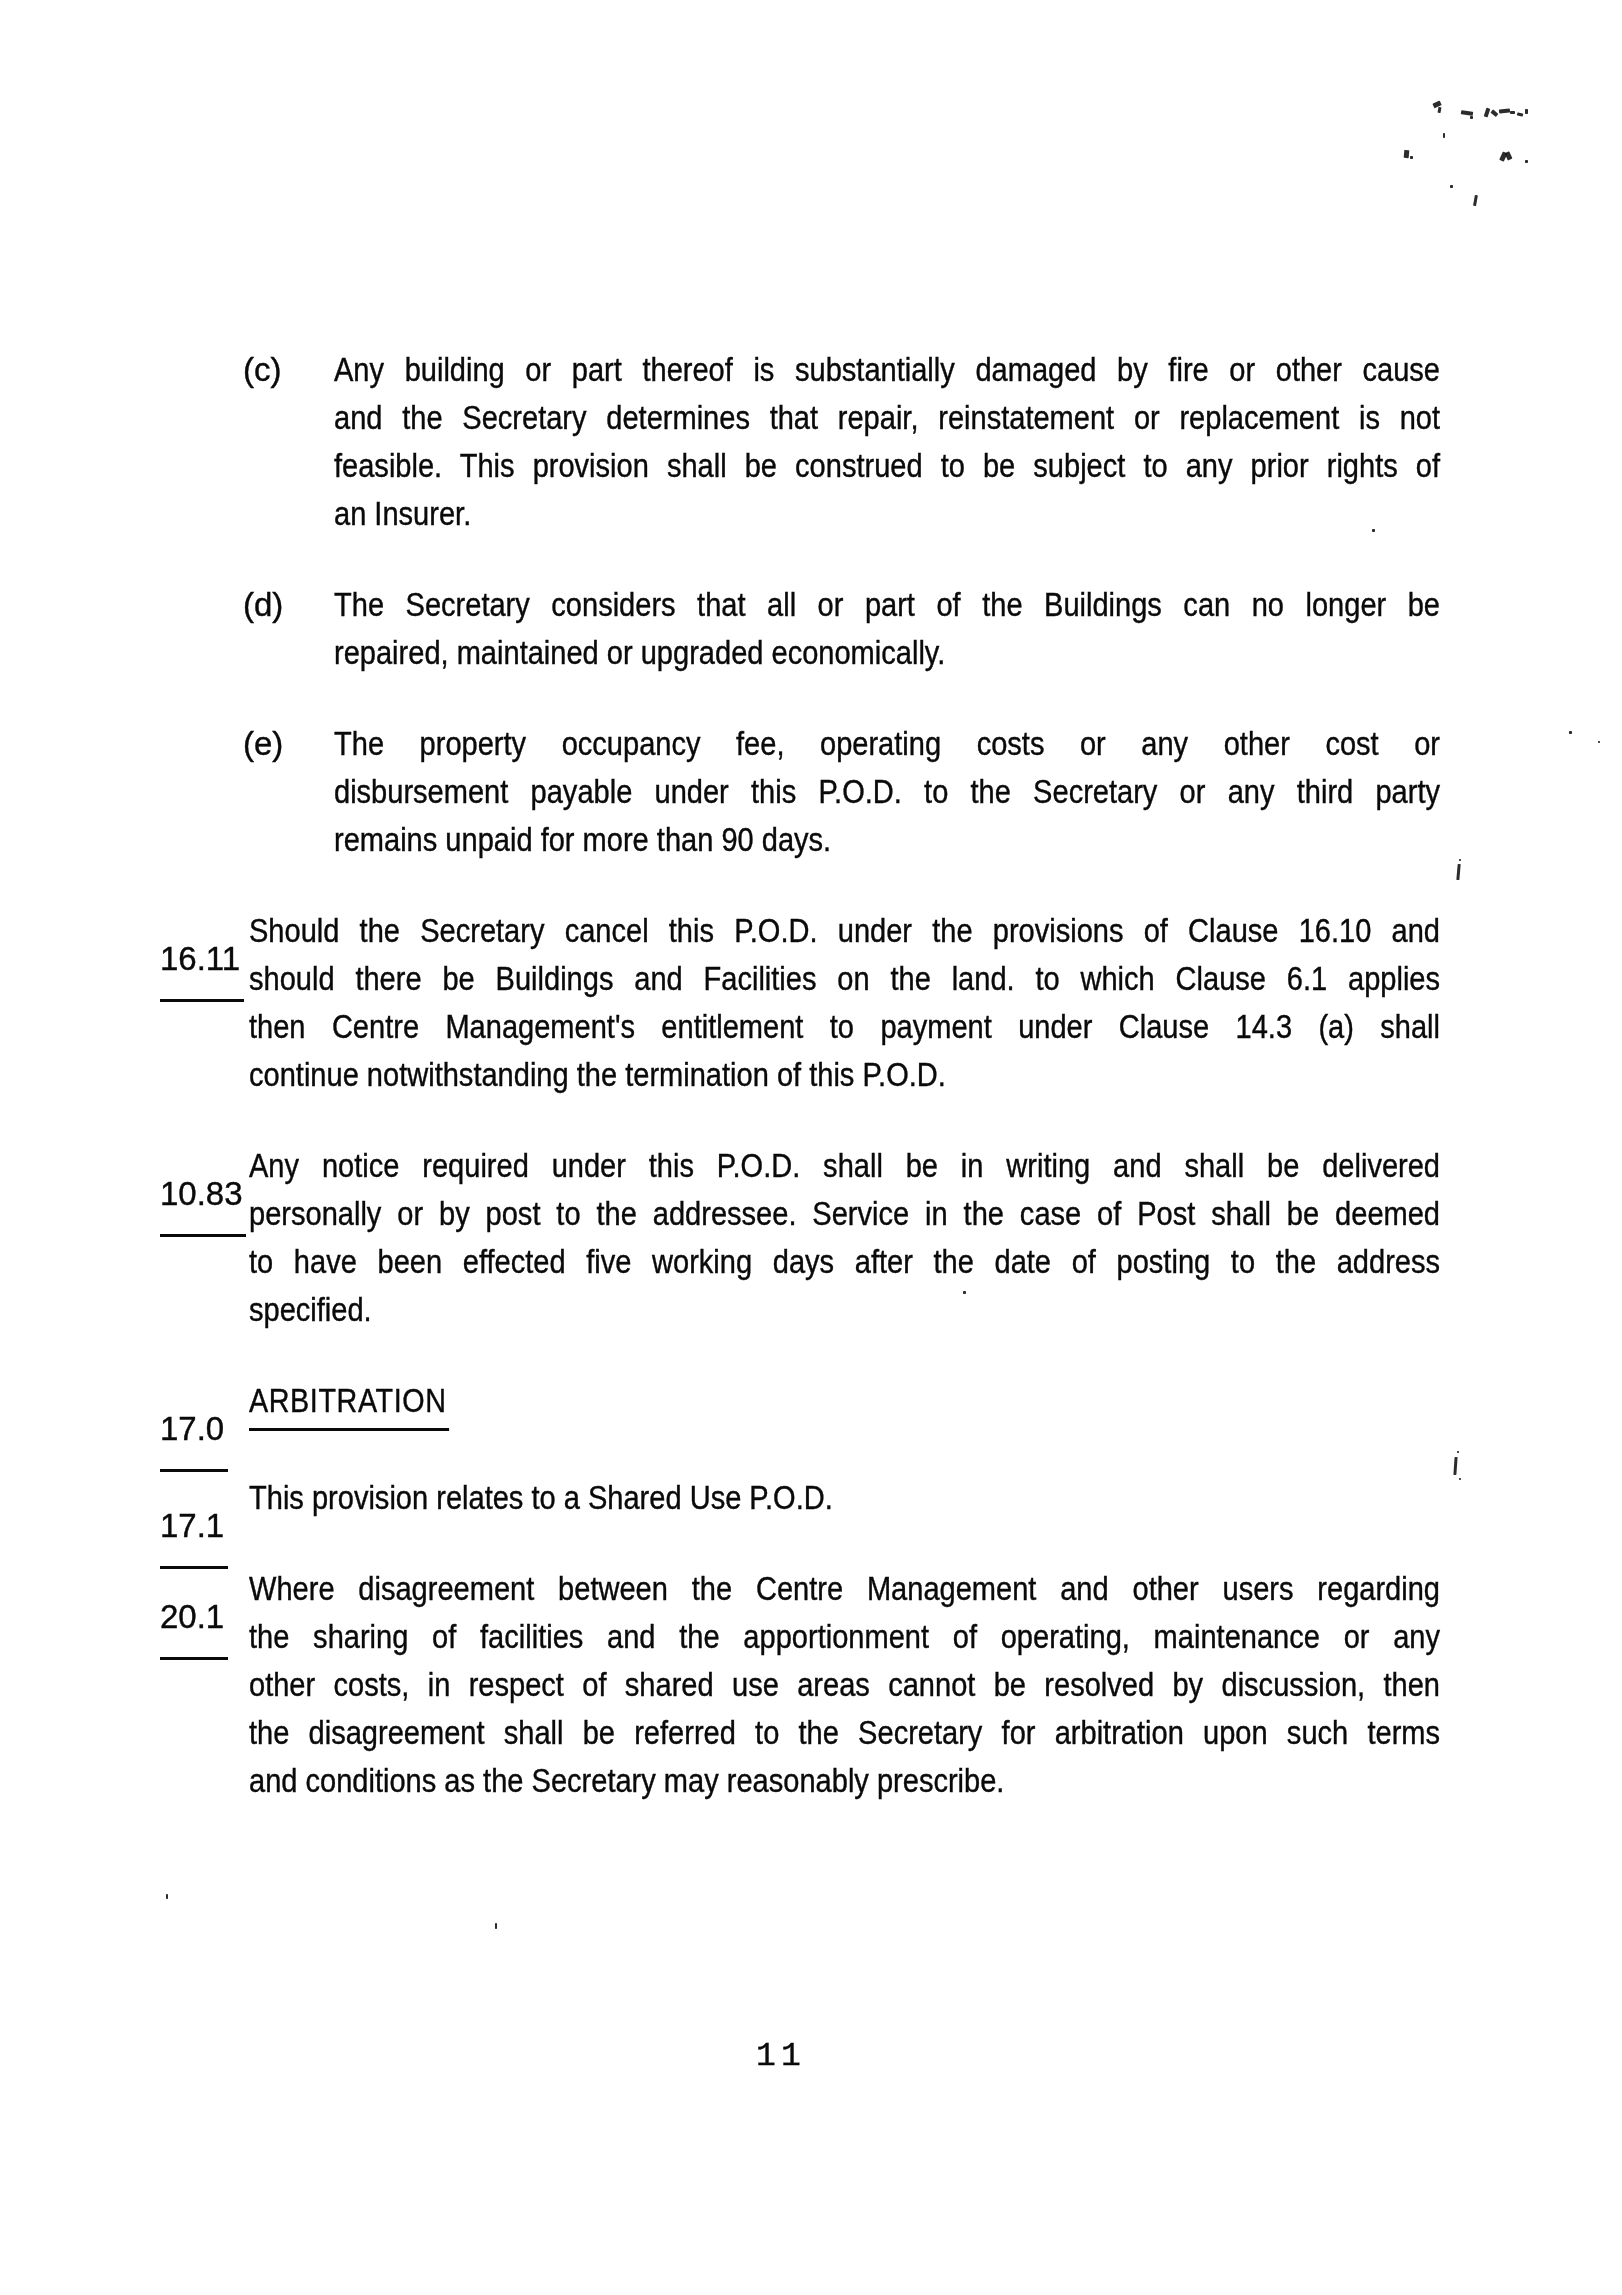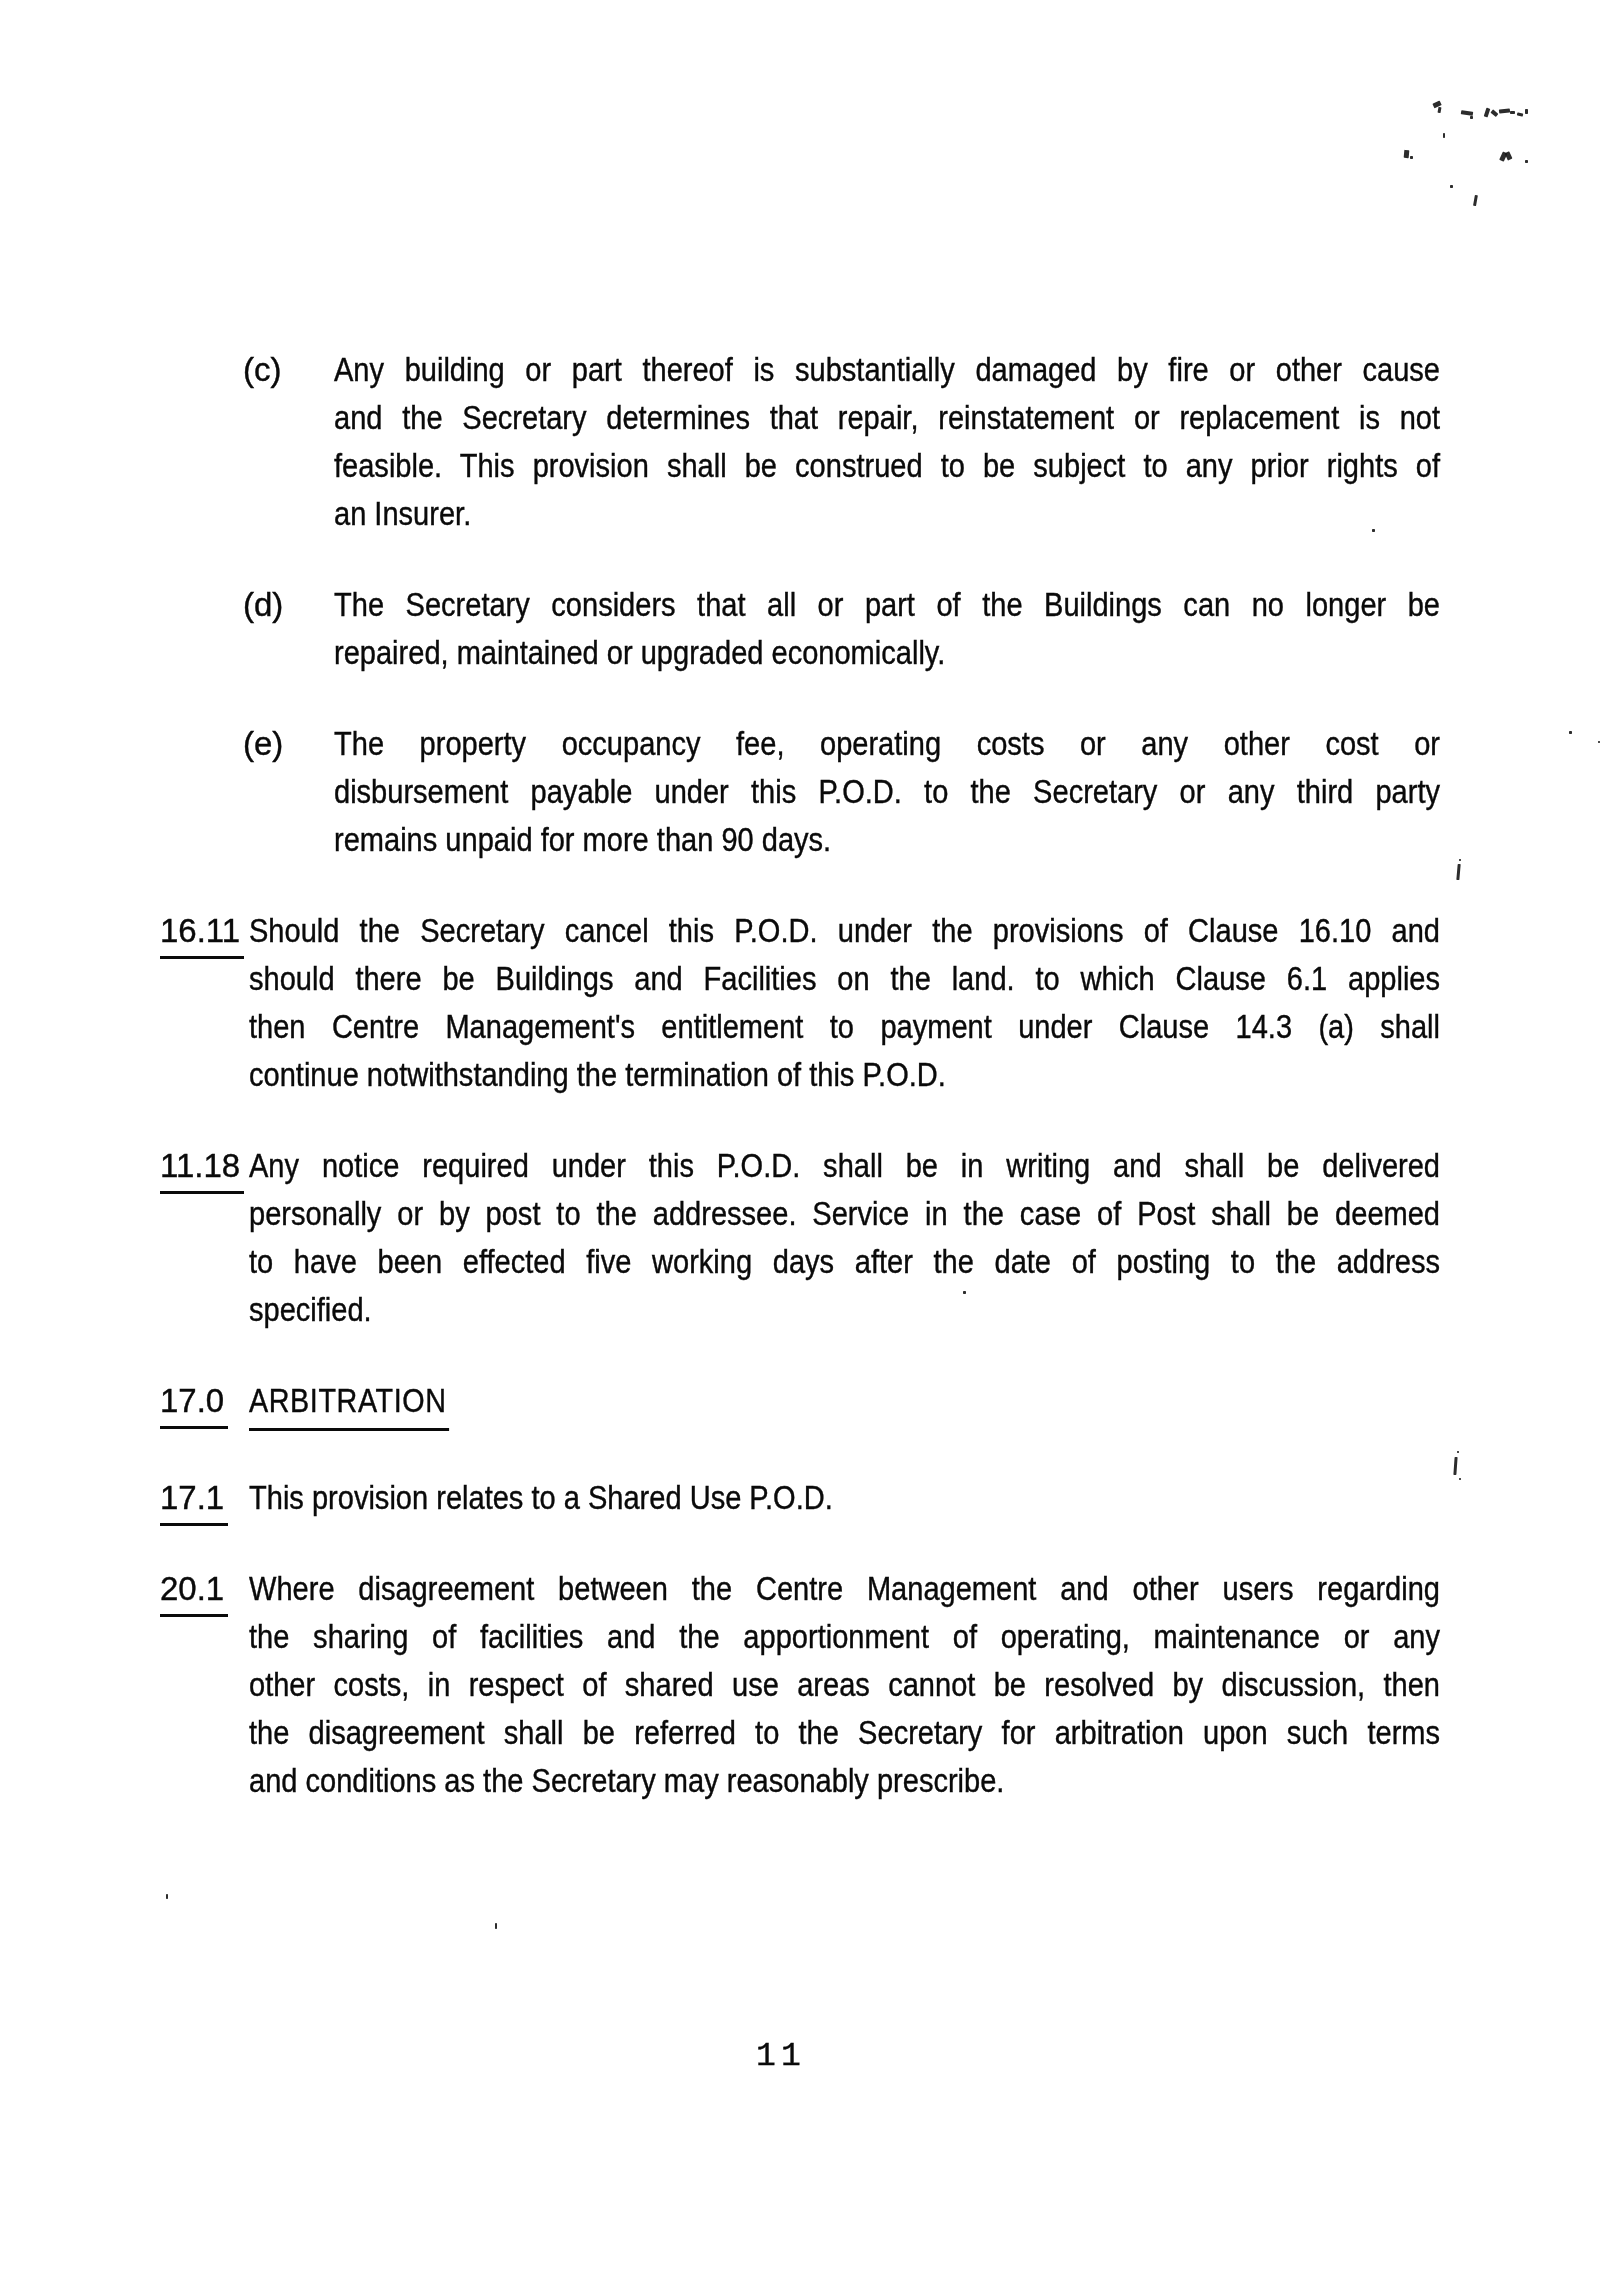--- a/index.html
+++ b/index.html
@@ -15,21 +15,21 @@
     position:absolute;left:0;top:346px;right:0;
     font-size:33px;line-height:48px;
     -webkit-text-stroke:0.4px #0a0a0a;
   }
   .block{position:relative;margin-top:43px;}
   .block:first-child{margin-top:0;}
   .label{position:absolute;top:0;left:160px;white-space:nowrap;}
   .lettered .label{left:243px;}
   .numbered .label,.heading .label{
     border-bottom:3.3px solid #0a0a0a;
-    padding-bottom:1px;padding-right:3.9px;
+    padding-bottom:16px;padding-right:3.9px;margin-top:28px;
   }
   .body{margin-left:249px;margin-right:183px;}
   .lettered .body{margin-left:334px;}
   .tline{
     width:113.64%;
     transform:scaleX(0.88);
     transform-origin:0 0;
     text-align:justify;
     text-align-last:justify;
     white-space:normal;
@@ -83,21 +83,21 @@
       <div class="block numbered">
         <span class="label">16.11</span>
         <div class="body">
           <div class="tline">Should the Secretary cancel this P.O.D. under the provisions of Clause 16.10 and</div>
           <div class="tline">should there be Buildings and Facilities on the land. to which Clause 6.1 applies</div>
           <div class="tline">then Centre Management's entitlement to payment under Clause 14.3 (a) shall</div>
           <div class="tline lastline">continue notwithstanding the termination of this P.O.D.</div>
         </div>
       </div>
       <div class="block numbered">
-        <span class="label">11.18</span>
+        <span class="label">10.83</span>
         <div class="body">
           <div class="tline">Any notice required under this P.O.D. shall be in writing and shall be delivered</div>
           <div class="tline">personally or by post to the addressee. Service in the case of Post shall be deemed</div>
           <div class="tline">to have been effected five working days after the date of posting to the address</div>
           <div class="tline lastline">specified.</div>
         </div>
       </div>
       <div class="block heading">
         <span class="label">17.0</span>
         <div class="body"><span class="heading-title">ARBITRATION</span></div>

